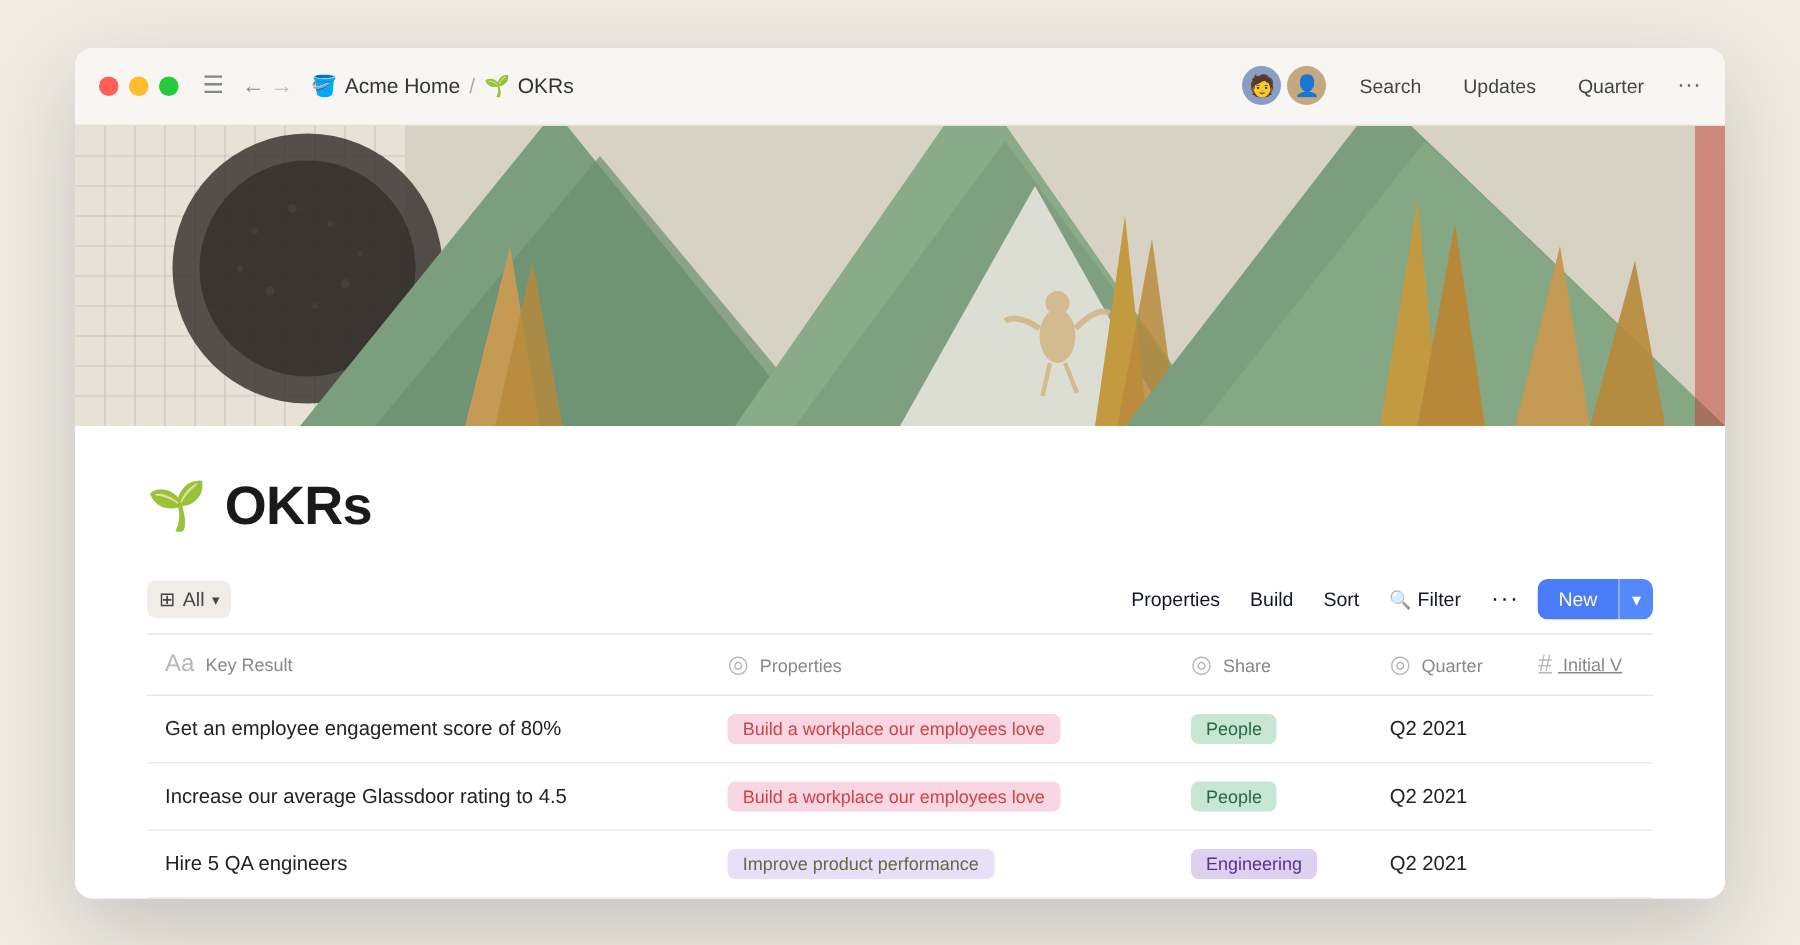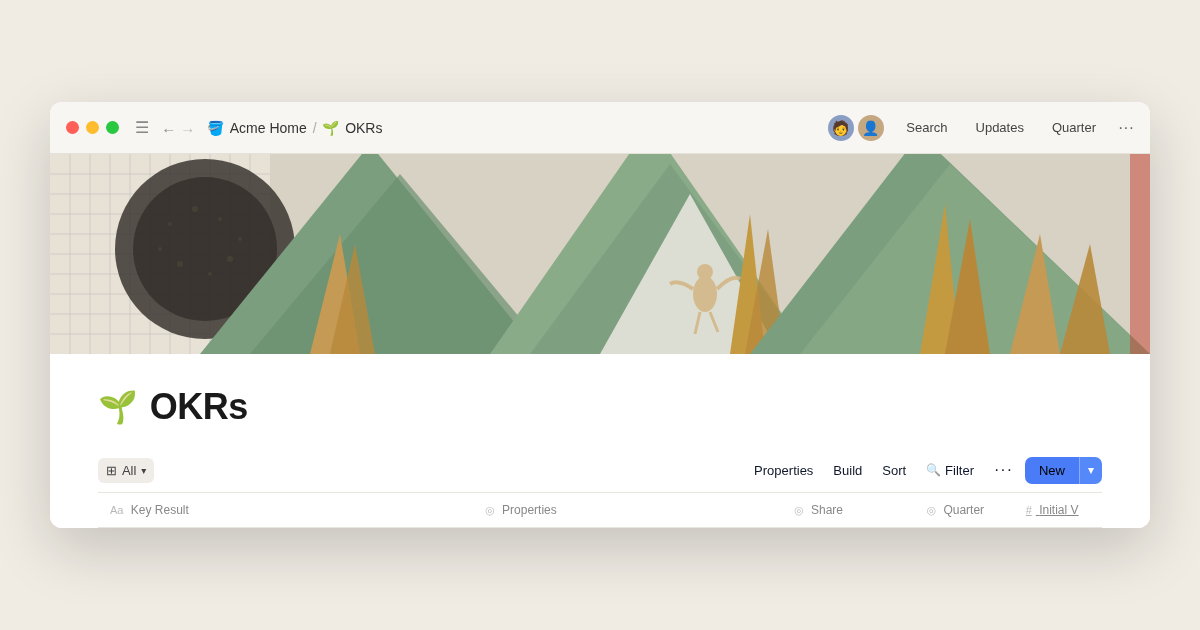--- a/index.html
+++ b/index.html
@@ -197,21 +197,21 @@
 
     .new-btn-group {
       display: flex;
       align-items: stretch;
       border-radius: 7px;
       overflow: hidden;
     }
 
     .new-btn-main {
       background: #4a7cf7;
-      color: #000000;
+      color: #fef9c3;
       font-size: 13px;
       font-weight: 500;
       padding: 6px 14px;
       cursor: pointer;
       border: none;
     }
 
     .new-btn-arrow {
       background: #5588f8;
       color: white;
@@ -254,21 +254,21 @@
 
     .col-key-result { width: 340px; }
     .col-objective { width: 280px; }
     .col-team { width: 120px; }
     .col-quarter { width: 90px; }
     .col-initial { width: 80px; text-decoration: underline; }
 
     .th-icon {
       margin-right: 4px;
       opacity: 0.6;
-      font-size: 11px;
+      font-size: 16px;
     }
 
     .tag {
       display: inline-block;
       padding: 3px 10px;
       border-radius: 5px;
       font-size: 12px;
       font-weight: 400;
     }
 
@@ -462,19 +462,52 @@
               <span>Quarter</span>
             </th>
             <th class="col-initial">
               <span class="th-icon">#</span>
               <span>Initial V</span>
             </th>
           </tr>
         </thead>
         <tbody id="table-body">
 
+        <tr>
+      <td class="col-key-result">Get an employee engagement score of 80%</td>
+      <td class="col-objective">
+        <span class="tag tag-pink">Build a workplace our employees love</span>
+      </td>
+      <td class="col-team">
+        <span class="tag tag-green">People</span>
+      </td>
+      <td class="col-quarter">Q2 2021</td>
+      <td class="col-initial"></td>
+    </tr>
+            <tr>
+      <td class="col-key-result">Increase our average Glassdoor rating to 4.5</td>
+      <td class="col-objective">
+        <span class="tag tag-pink">Build a workplace our employees love</span>
+      </td>
+      <td class="col-team">
+        <span class="tag tag-green">People</span>
+      </td>
+      <td class="col-quarter">Q2 2021</td>
+      <td class="col-initial"></td>
+    </tr>
+            <tr>
+      <td class="col-key-result">Hire 5 QA engineers</td>
+      <td class="col-objective">
+        <span class="tag tag-lavender">Improve product performance</span>
+      </td>
+      <td class="col-team">
+        <span class="tag tag-purple">Engineering</span>
+      </td>
+      <td class="col-quarter">Q2 2021</td>
+      <td class="col-initial"></td>
+    </tr>
           </tbody>
       </table>
     </div>
 
   </div>
 
 </div>
 
 </body></html>

